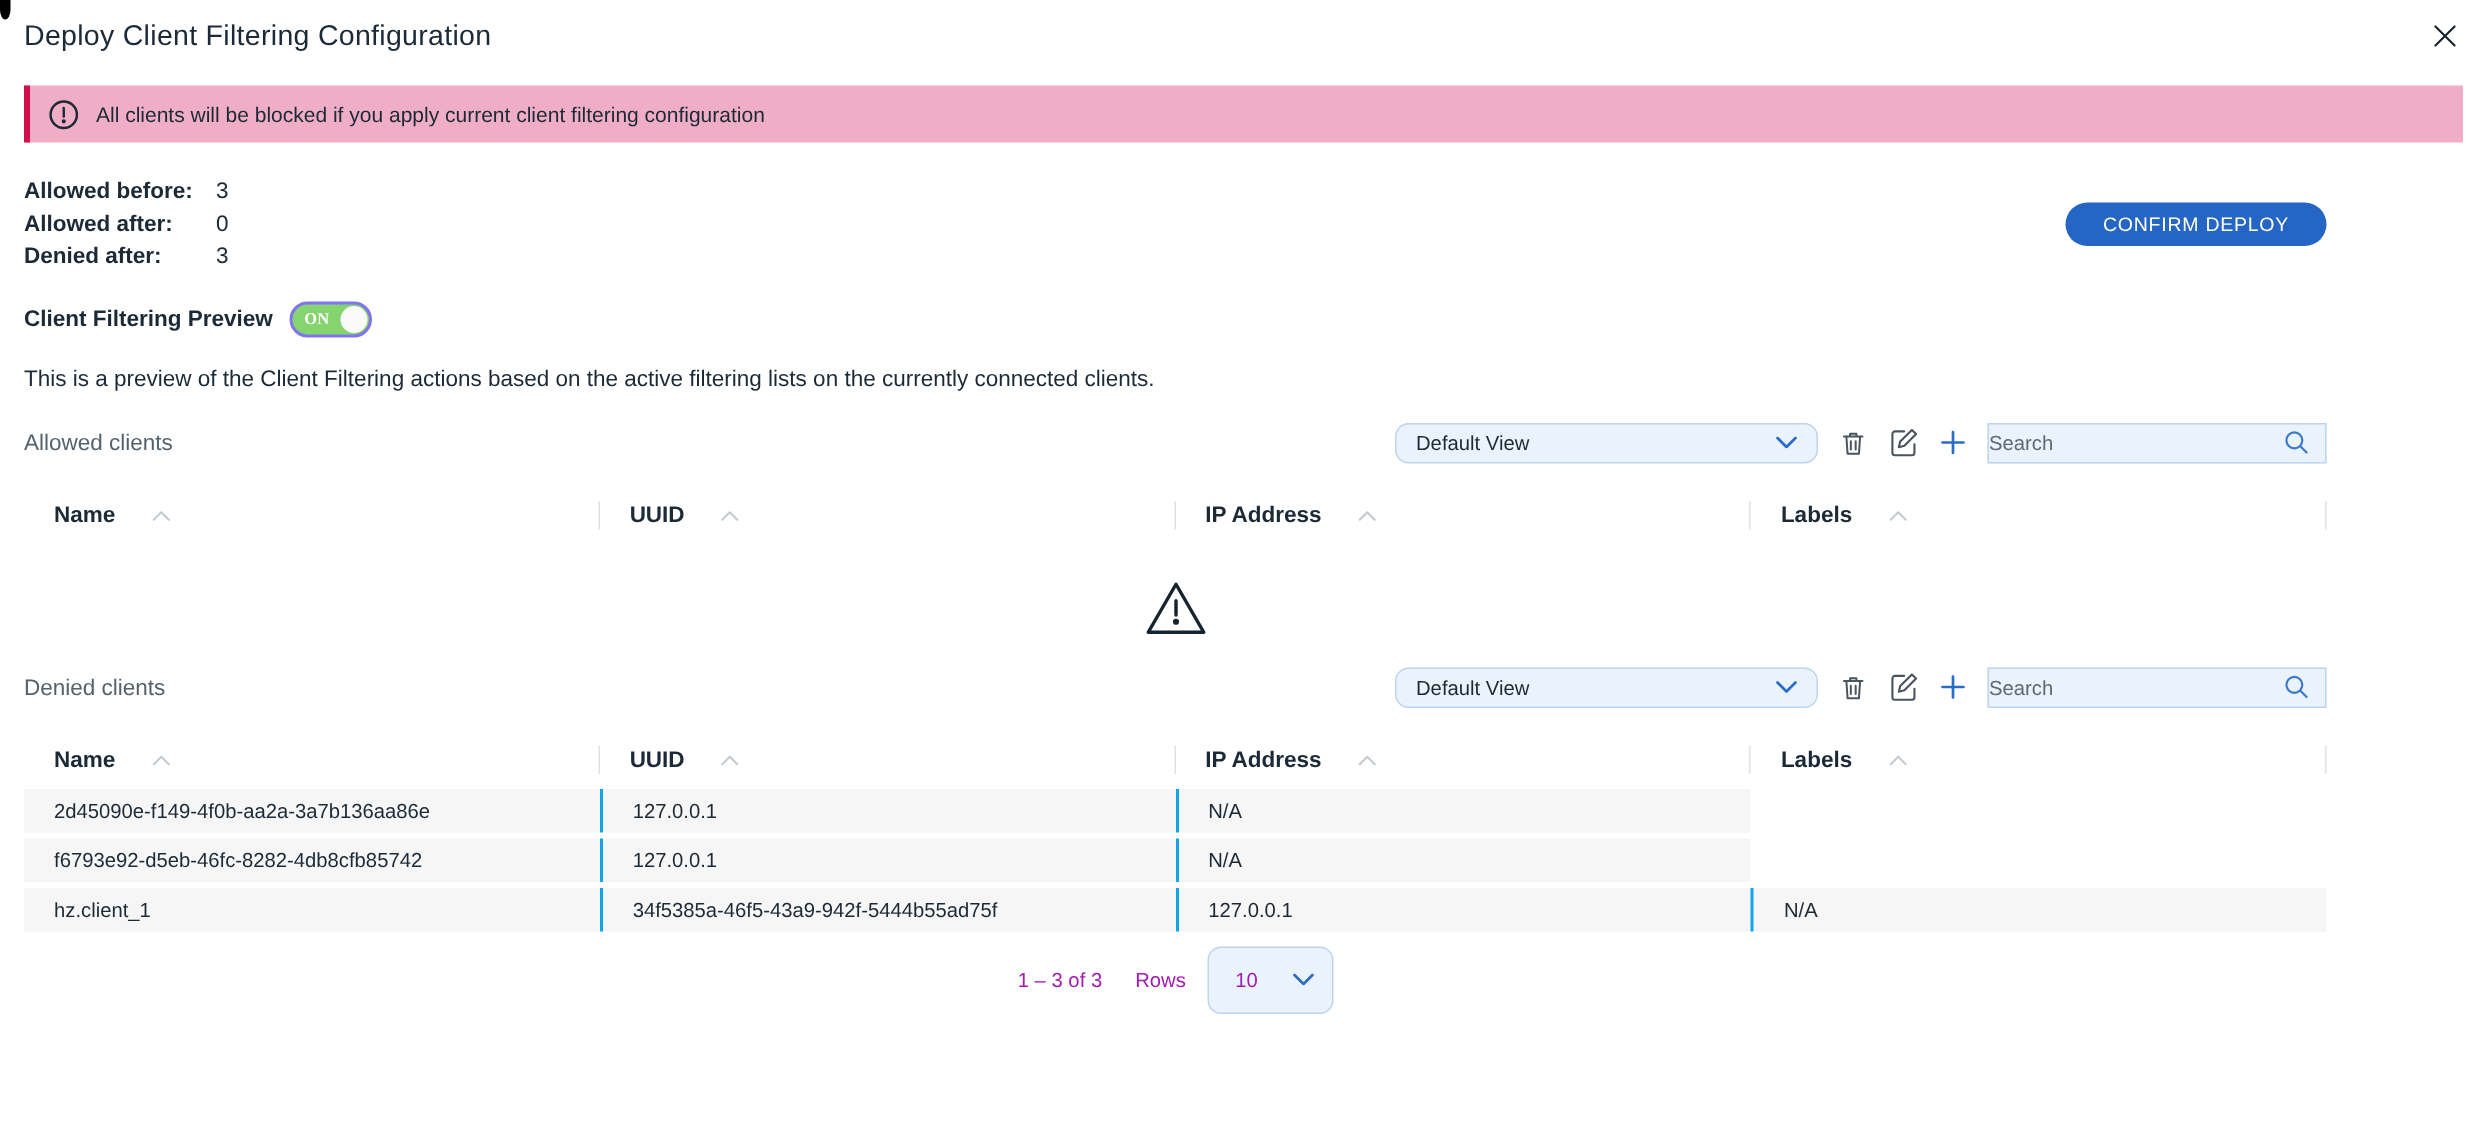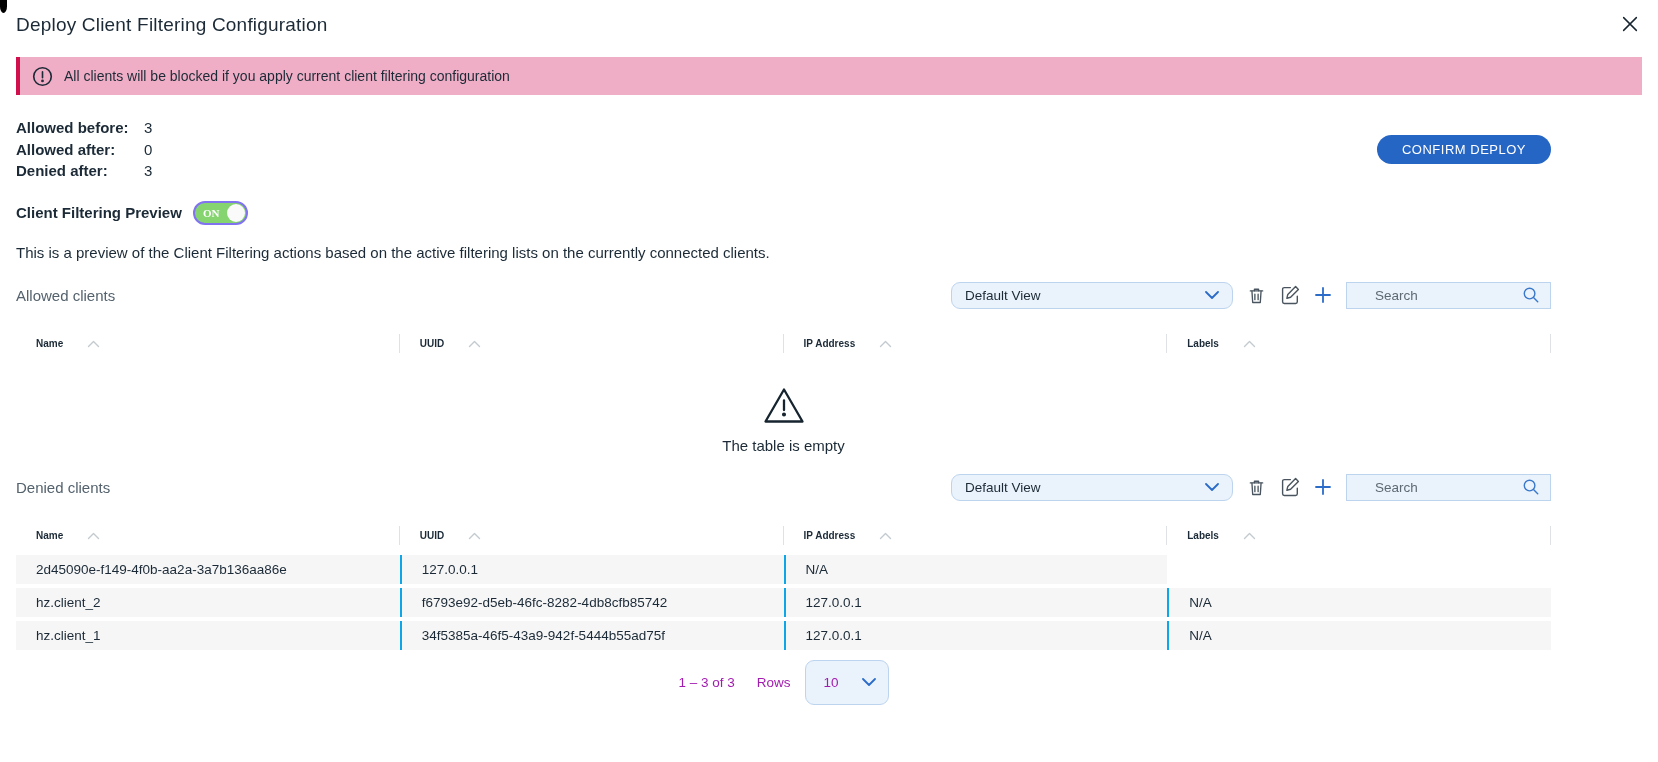--- a/index.html
+++ b/index.html
@@ -48,29 +48,29 @@
   .toggle-knob{position:absolute;top:1px;right:1px;width:18px;height:18px;border-radius:50%;background:#fafafa;}
   .desc{margin-top:19px;font-size:15px;}
   
   .section-bar{margin-top:21px;display:flex;justify-content:space-between;align-items:center;height:27px;}
   .section-bar.denied-bar{margin-top:20px;}
   .section-label{color:var(--muted);font-size:15px;}
   .toolbar{display:flex;align-items:center;gap:14px;}
   .view-select{width:282px;height:27px;background:var(--input-bg);border:1px solid var(--input-border);border-radius:9px;
     display:flex;align-items:center;justify-content:space-between;padding:0 13px;font-size:13.5px;cursor:pointer;}
   .icon-btn{background:none;border:none;cursor:pointer;display:flex;align-items:center;padding:0;}
-  .search-box{width:205px;height:27px;background:var(--input-bg);border:1px solid var(--input-border);border-radius:0;
-    display:flex;align-items:center;padding:0 10px 0 28px;}
+  .search-box{width:226px;height:27px;background:var(--input-bg);border:1px solid var(--input-border);border-radius:0;
+    display:flex;align-items:center;padding:0 10px 0 0;}
   .search-box input{flex:1;border:none;background:transparent;outline:none;font-size:13.5px;color:var(--text-dark);
     font-family:inherit;min-width:0;}
   .search-box input::placeholder{color:#5d6a74;opacity:1;}
   
   .table-header{margin-top:24px;display:grid;grid-template-columns:repeat(4,1fr);height:22px;align-items:center;}
   .th{position:relative;height:100%;display:flex;align-items:center;gap:24px;padding-left:20px;
-    font-weight:bold;font-size:10px;cursor:pointer;text-align:center;}
+    font-weight:bold;font-size:15px;cursor:pointer;text-align:center;}
   .th::after{content:'';position:absolute;right:0;top:1px;width:1px;height:19px;background:var(--sep);}
   .empty-state{margin-top:30px;text-align:center;}
   .empty-text{margin-top:12px;font-size:15px;}
   .rows{margin-top:8px;}
   .client-row{display:grid;grid-template-columns:repeat(4,1fr);height:29px;margin-bottom:4px;font-size:13.5px;}
   .cell{background:var(--row-bg);display:flex;align-items:center;padding-left:20px;}
   .cell + .cell{border-left:2px solid #0ea5e9;}
   
   .pagination{margin-top:10px;display:flex;align-items:center;justify-content:center;gap:22px;font-size:13.5px;color:#a21caf;}
   .rows-select{width:84px;height:45px;background:var(--input-bg);border:1px solid var(--input-border);border-radius:9px;
@@ -218,21 +218,20 @@
   </div>
 
   <div class="empty-state">
     <span>
       <svg width="44" height="40" viewBox="0 0 44 40" fill="none" stroke="#16242f" stroke-width="2.3" stroke-linejoin="round" stroke-linecap="round" style="margin:0 auto;">
         <path d="M22 4.5 L40.5 36.5 H3.5 Z"></path>
         <path d="M22 15.5 v9.5"></path>
         <circle cx="22" cy="29.5" r="0.9" fill="#16242f"></circle>
       </svg>
     </span>
-    <div class="empty-text">The table is empty</div>
   </div>
 
   <div class="section-bar denied-bar">
     <span class="section-label">Denied clients</span>
     <div class="toolbar">
       <div class="view-select">
         <span>Default View</span>
         <span>
           <svg width="14" height="8" viewBox="0 0 14 8" fill="none" stroke="#2b6cc8" stroke-width="1.8" stroke-linecap="round" stroke-linejoin="round">
               <polyline points="1,1 7,7 13,1"></polyline>
@@ -312,21 +311,20 @@
   </div>
 
   <div class="rows">
   <div class="client-row">
     <div class="cell">2d45090e-f149-4f0b-aa2a-3a7b136aa86e</div>
     <div class="cell">127.0.0.1</div>
     <div class="cell">N/A</div>
   </div>
 
   <div class="client-row">
-    <div class="cell">hz.client_2</div>
     <div class="cell">f6793e92-d5eb-46fc-8282-4db8cfb85742</div>
     <div class="cell">127.0.0.1</div>
     <div class="cell">N/A</div>
   </div>
 
   <div class="client-row">
     <div class="cell">hz.client_1</div>
     <div class="cell">34f5385a-46f5-43a9-942f-5444b55ad75f</div>
     <div class="cell">127.0.0.1</div>
     <div class="cell">N/A</div>

